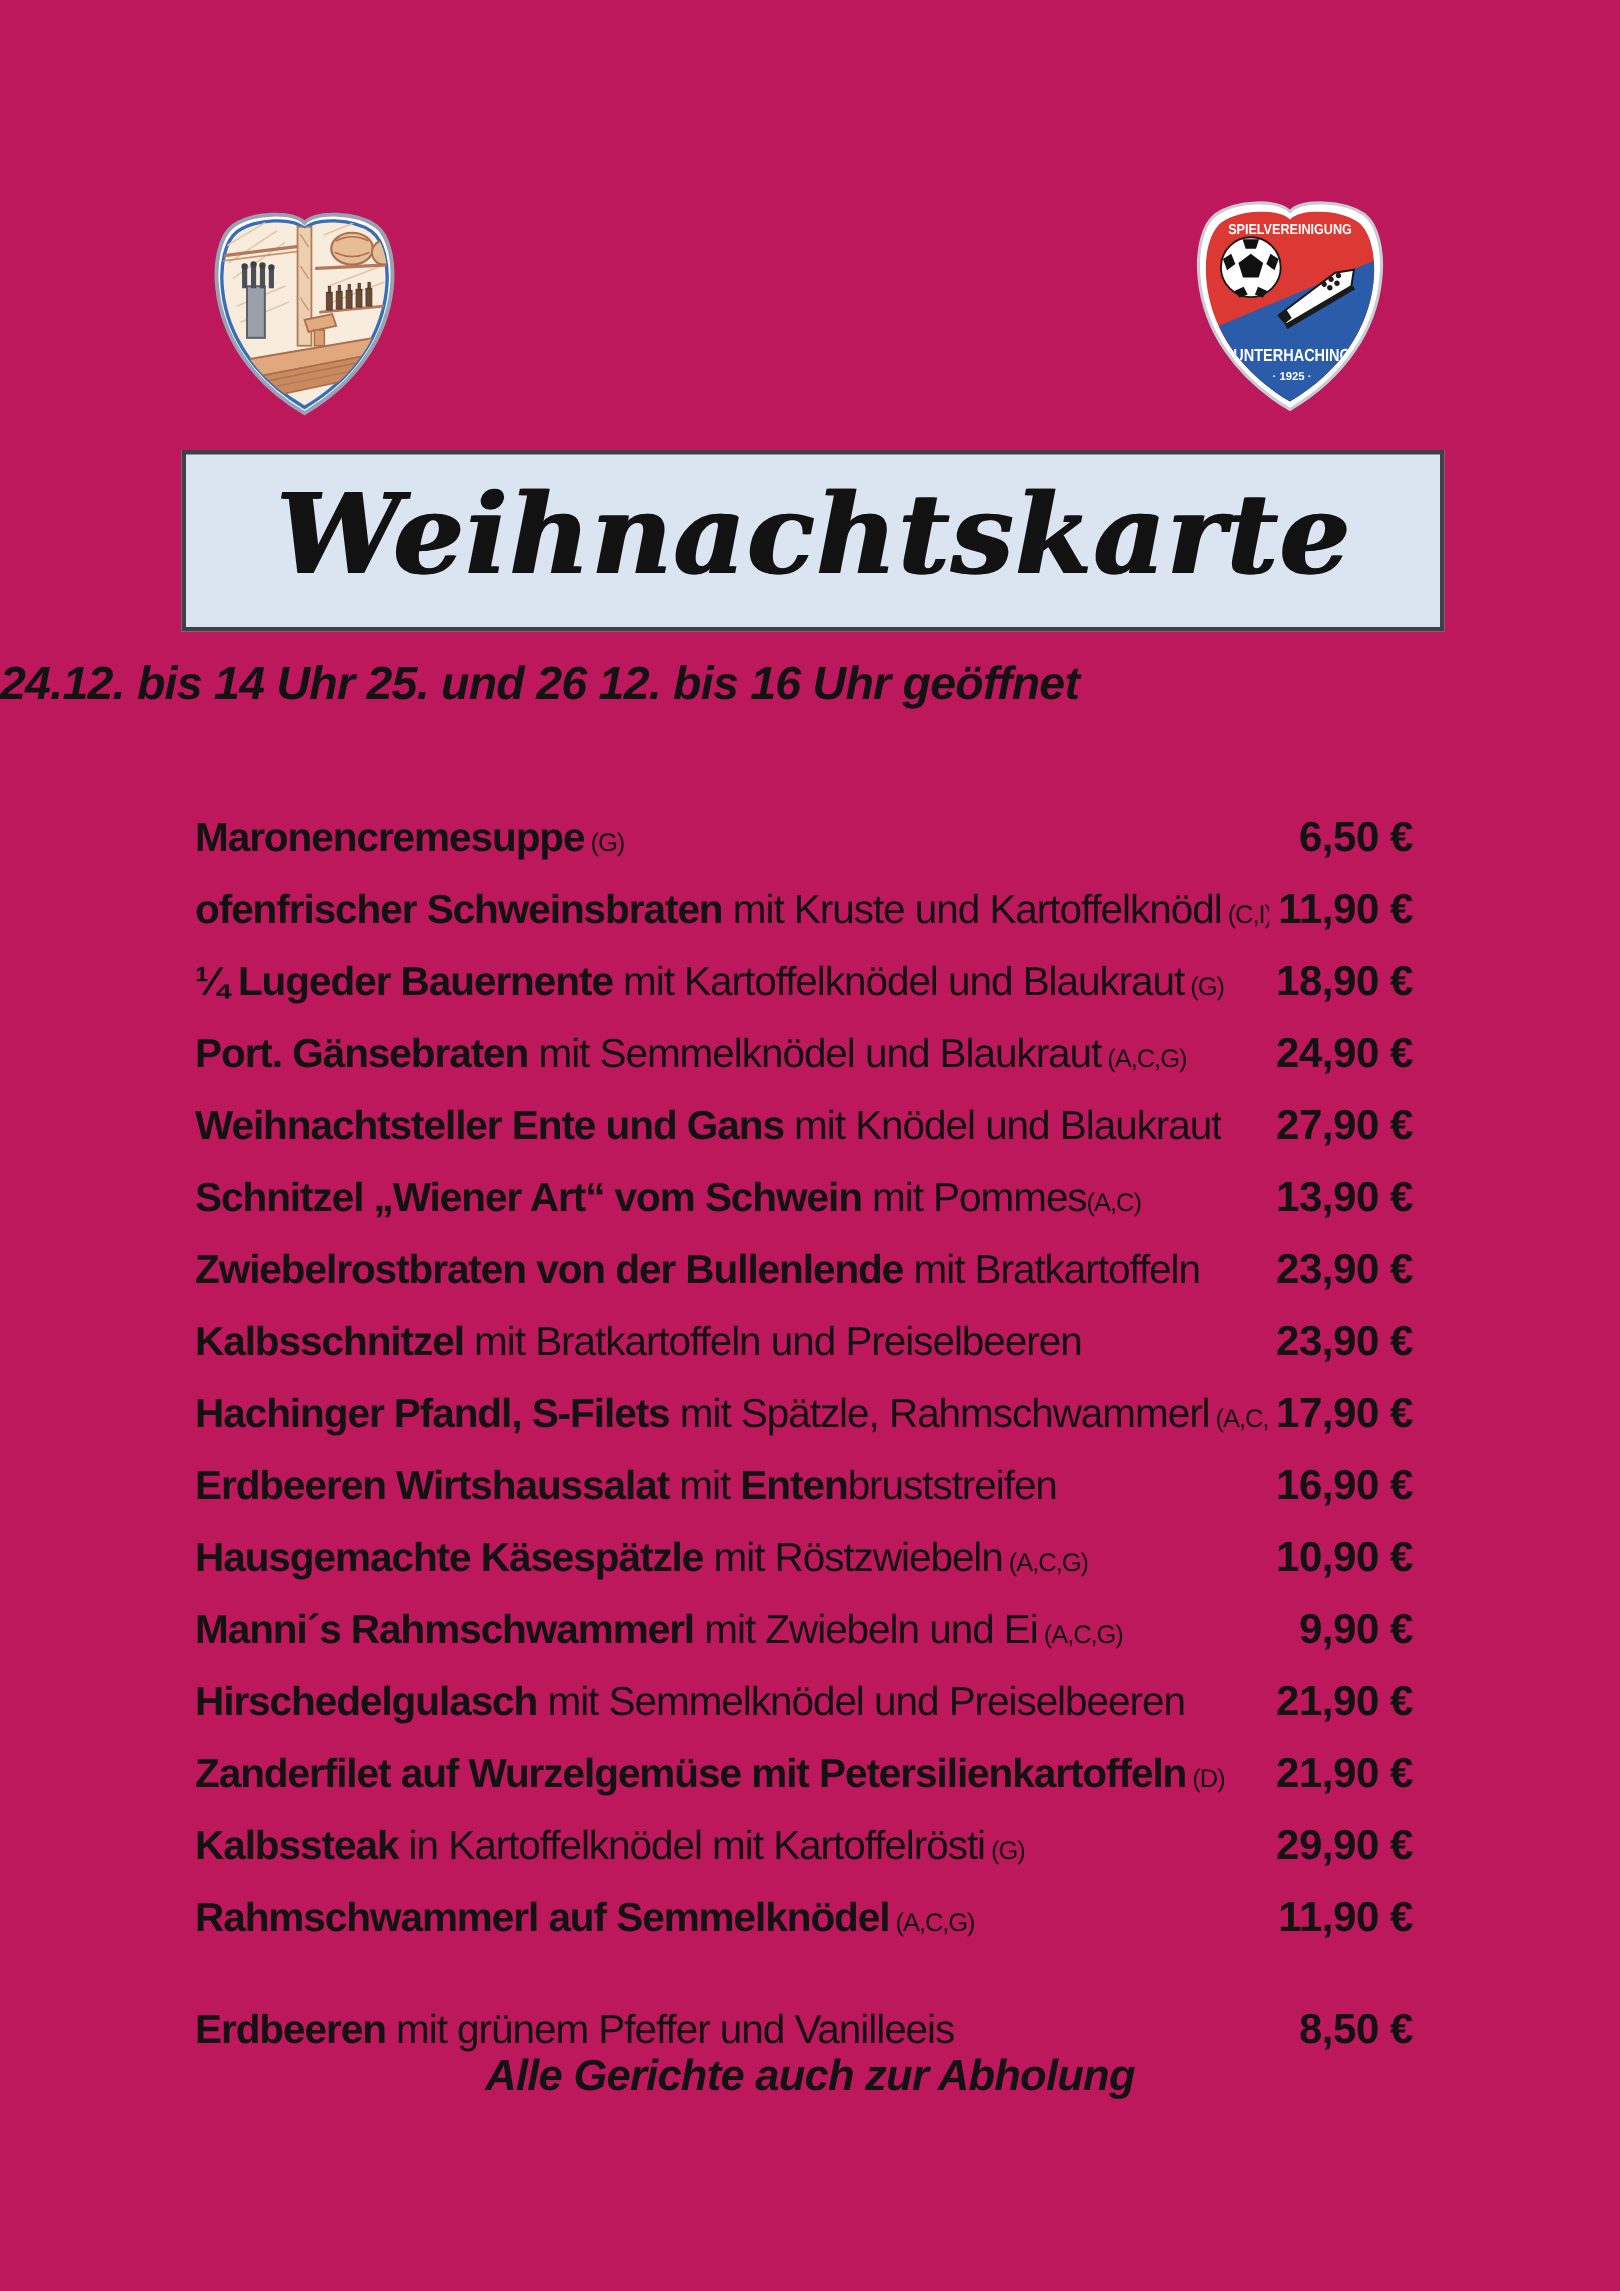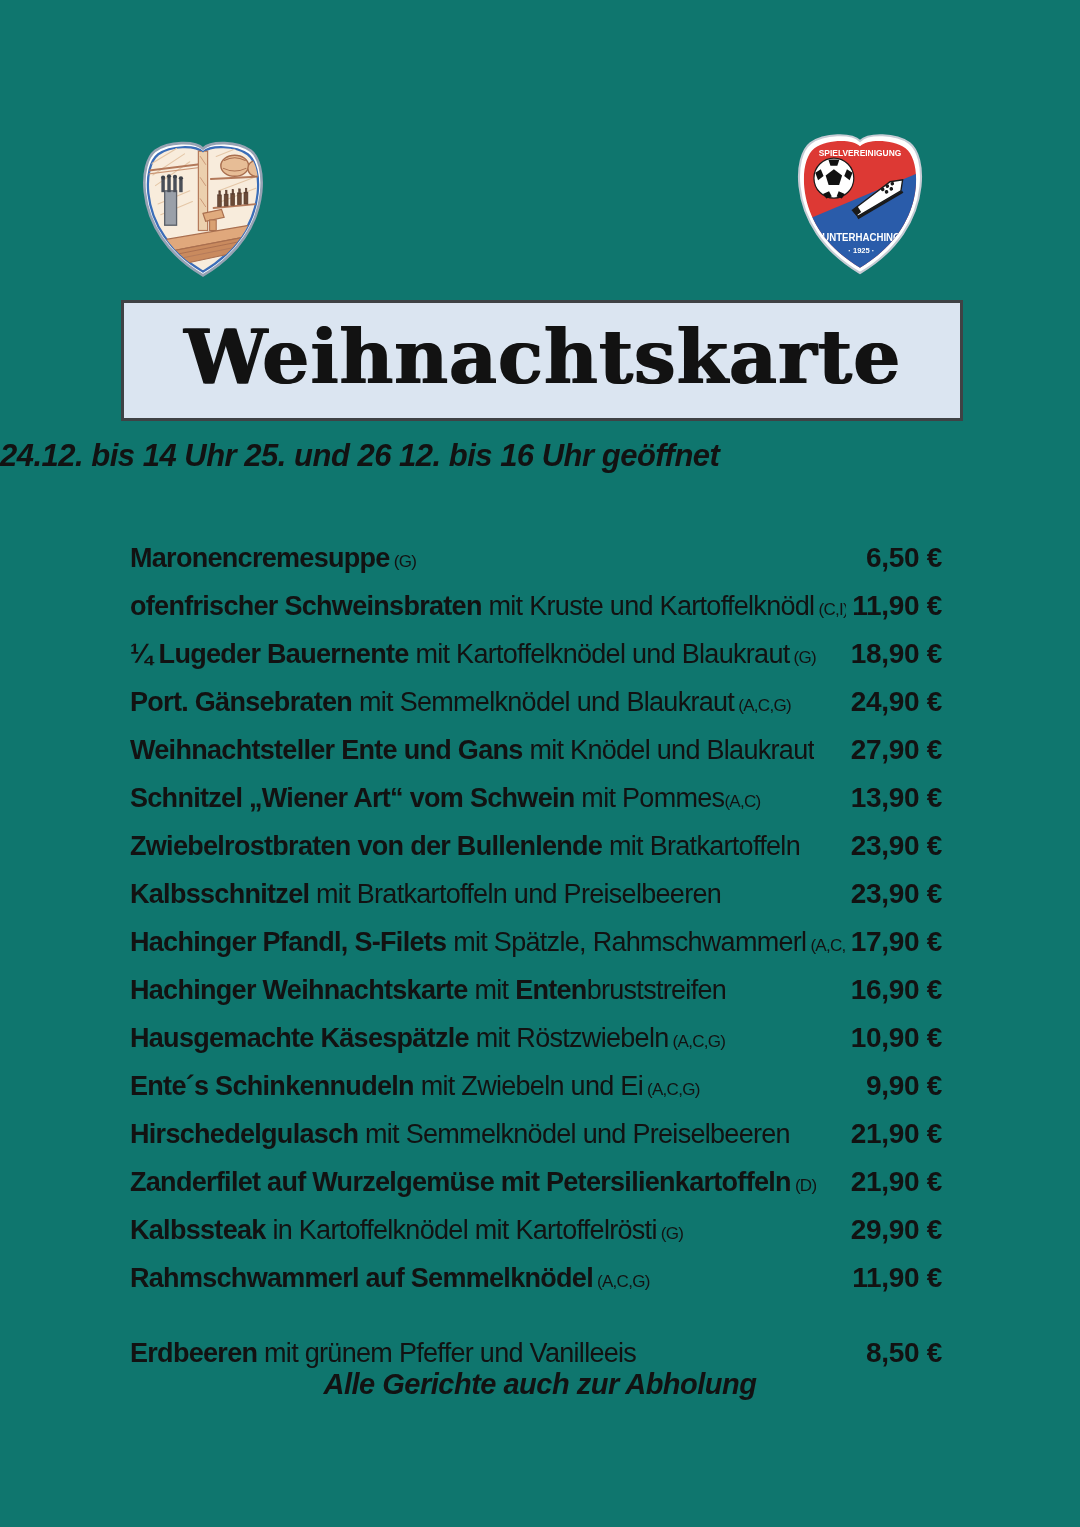--- a/index.html
+++ b/index.html
@@ -1,37 +1,37 @@
 <!DOCTYPE html>
 <html><head>
 <meta charset="utf-8">
 <style>
   html,body{margin:0;padding:0;background:#ffffff;}
   .page{
     position:relative;
     width:1080px;height:1527px;
-    background:#0f766e;
+    background:#be185d;
     font-family:"Liberation Sans", sans-serif;
     color:#121212;
     overflow:hidden;
   }
   
   .logo-left{position:absolute;left:136px;top:138px;width:134px;height:148px;}
   .logo-right{position:absolute;left:786px;top:130px;width:148px;height:154px;}
   .logo-left svg,.logo-right svg{width:100%;height:100%;display:block;}
 
   
   .banner{
     position:absolute;left:121px;top:300px;width:836px;height:115px;
     background:#dbe5f1;border:3px solid #3f4245;
     display:flex;align-items:center;justify-content:center;
   }
   .banner-title{
     font-family:"DejaVu Serif", serif;
-    font-weight:bold;
+    font-style:italic;font-weight:bold;
     font-size:74px;line-height:1;letter-spacing:1px;
     color:#121212;
     text-shadow:1.5px 0 0 #121212;
     transform:translateY(-4px);
   }
 
   
   .subtitle{
     position:absolute;left:0;top:438px;width:1080px;
     text-align:left;
@@ -189,23 +189,23 @@
   <div class="menu" id="menu-list">
       <div class="menu-row"><span class="row-left"><span class="seg-b">Maronencremesuppe</span><span class="seg-a"> (G)</span></span><span class="row-price">6,50 €</span></div>
       <div class="menu-row"><span class="row-left"><span class="seg-b">ofenfrischer Schweinsbraten</span><span class="seg-r"> mit Kruste und Kartoffelknödl</span><span class="seg-a"> (C,I)</span></span><span class="row-price">11,90 €</span></div>
       <div class="menu-row"><span class="row-left"><span class="seg-b">¼ Lugeder Bauernente</span><span class="seg-r"> mit Kartoffelknödel und Blaukraut</span><span class="seg-a"> (G)</span></span><span class="row-price">18,90 €</span></div>
       <div class="menu-row"><span class="row-left"><span class="seg-b">Port. Gänsebraten</span><span class="seg-r"> mit Semmelknödel und Blaukraut</span><span class="seg-a"> (A,C,G)</span></span><span class="row-price">24,90 €</span></div>
       <div class="menu-row"><span class="row-left"><span class="seg-b">Weihnachtsteller Ente und Gans</span><span class="seg-r"> mit Knödel und Blaukraut</span></span><span class="row-price">27,90 €</span></div>
       <div class="menu-row"><span class="row-left"><span class="seg-b">Schnitzel „Wiener Art“ vom Schwein</span><span class="seg-r"> mit Pommes</span><span class="seg-a">(A,C)</span></span><span class="row-price">13,90 €</span></div>
       <div class="menu-row"><span class="row-left"><span class="seg-b">Zwiebelrostbraten von der Bullenlende</span><span class="seg-r"> mit Bratkartoffeln</span></span><span class="row-price">23,90 €</span></div>
       <div class="menu-row"><span class="row-left"><span class="seg-b">Kalbsschnitzel</span><span class="seg-r"> mit Bratkartoffeln und Preiselbeeren</span></span><span class="row-price">23,90 €</span></div>
       <div class="menu-row"><span class="row-left"><span class="seg-b">Hachinger Pfandl, S-Filets</span><span class="seg-r"> mit Spätzle, Rahmschwammerl</span><span class="seg-a"> (A,C,G)</span></span><span class="row-price">17,90 €</span></div>
-      <div class="menu-row"><span class="row-left"><span class="seg-b">Hachinger Weihnachtskarte</span><span class="seg-r"> mit </span><span class="seg-b">Enten</span><span class="seg-r">bruststreifen</span></span><span class="row-price">16,90 €</span></div>
+      <div class="menu-row"><span class="row-left"><span class="seg-b">Erdbeeren Wirtshaussalat</span><span class="seg-r"> mit </span><span class="seg-b">Enten</span><span class="seg-r">bruststreifen</span></span><span class="row-price">16,90 €</span></div>
       <div class="menu-row"><span class="row-left"><span class="seg-b">Hausgemachte Käsespätzle</span><span class="seg-r"> mit Röstzwiebeln</span><span class="seg-a"> (A,C,G)</span></span><span class="row-price">10,90 €</span></div>
-      <div class="menu-row"><span class="row-left"><span class="seg-b">Ente´s Schinkennudeln</span><span class="seg-r"> mit Zwiebeln und Ei</span><span class="seg-a"> (A,C,G)</span></span><span class="row-price">9,90 €</span></div>
+      <div class="menu-row"><span class="row-left"><span class="seg-b">Manni´s Rahmschwammerl</span><span class="seg-r"> mit Zwiebeln und Ei</span><span class="seg-a"> (A,C,G)</span></span><span class="row-price">9,90 €</span></div>
       <div class="menu-row"><span class="row-left"><span class="seg-b">Hirschedelgulasch</span><span class="seg-r"> mit Semmelknödel und Preiselbeeren</span></span><span class="row-price">21,90 €</span></div>
       <div class="menu-row"><span class="row-left"><span class="seg-b">Zanderfilet auf Wurzelgemüse mit Petersilienkartoffeln</span><span class="seg-a"> (D)</span></span><span class="row-price">21,90 €</span></div>
       <div class="menu-row"><span class="row-left"><span class="seg-b">Kalbssteak</span><span class="seg-r"> in Kartoffelknödel mit Kartoffelrösti</span><span class="seg-a"> (G)</span></span><span class="row-price">29,90 €</span></div>
       <div class="menu-row"><span class="row-left"><span class="seg-b">Rahmschwammerl auf Semmelknödel</span><span class="seg-a"> (A,C,G)</span></span><span class="row-price">11,90 €</span></div>
       <div class="menu-row gap"><span class="row-left"><span class="seg-b">Erdbeeren</span><span class="seg-r"> mit grünem Pfeffer und Vanilleeis</span></span><span class="row-price">8,50 €</span></div>
     </div>
 
   <div class="footer">Alle Gerichte auch zur Abholung</div>
 
 </div>

